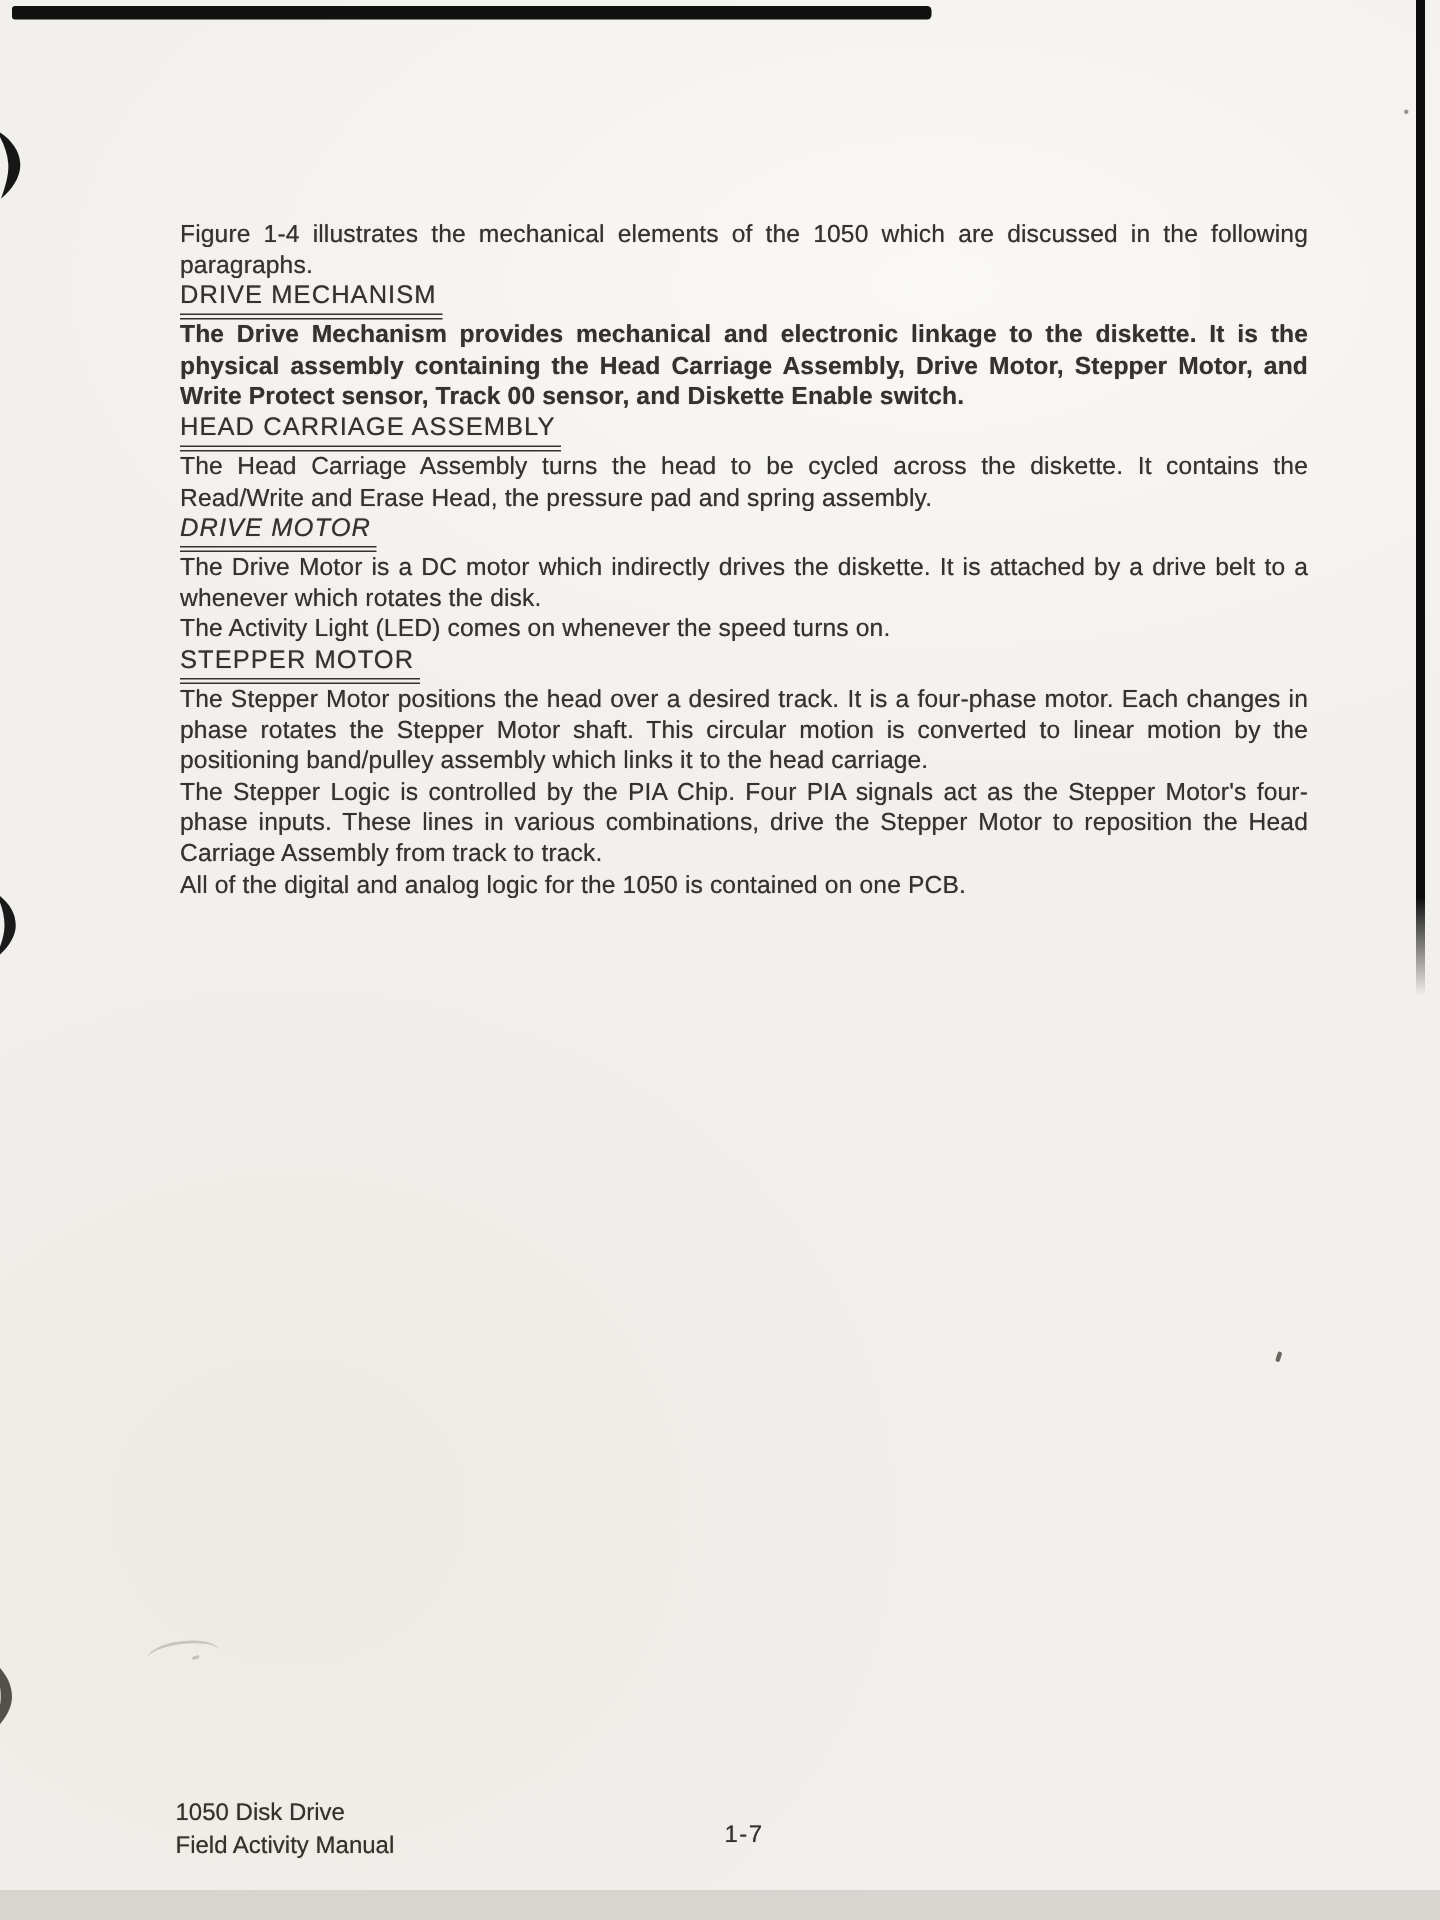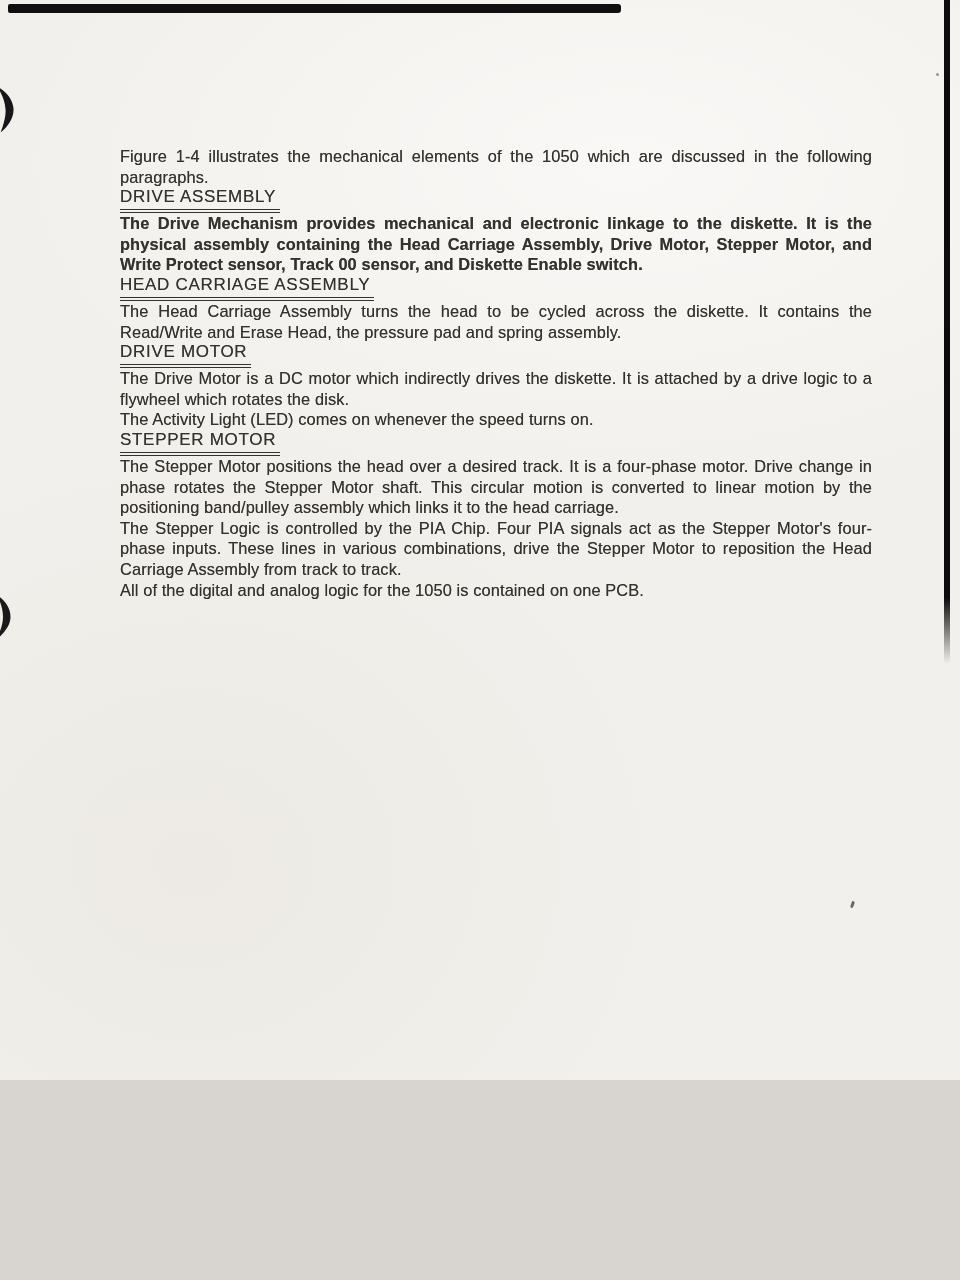--- a/index.html
+++ b/index.html
@@ -1,19 +1,19 @@
 <!DOCTYPE html>
 <html><head>
 <meta charset="utf-8">
 <style>
   html, body { margin: 0; padding: 0; background: #d8d5d0; }
   .page {
     position: relative;
     width: 960px;
-    height: 1080px;
+    height: 1260px;
     margin: 0 auto;
     overflow: hidden;
     background:
       radial-gradient(ellipse 900px 500px at 65% 15%, rgba(255,255,255,0.55), rgba(255,255,255,0) 70%),
       radial-gradient(ellipse 700px 600px at 20% 80%, rgba(233,230,224,0.6), rgba(233,230,224,0) 70%),
       #f2f0ec;
     font-family: "Liberation Sans", "DejaVu Sans", sans-serif;
     color: #35322d;
   }
   .content {
@@ -37,21 +37,21 @@
     font-weight: normal;
     letter-spacing: 0.7px;
     line-height: 20px;
   }
   h2.sec .hl {
     display: inline-block;
     border-bottom: 4px double #35322d;
     padding: 0 4px 2px 0;
   }
   .mt17 { margin-top: 17px; } .mt19 { margin-top: 19px; font-weight: bold; }
-  .mt22 { margin-top: 22px; } .mt15 { margin-top: 15px; } .mt35 { margin-top: 35px; }
+  .mt22 { margin-top: 22px; } .mt15 { margin-top: 15px; } .mt35 { margin-top: 35px; font-style: italic; }
   .mt16 { margin-top: 16px; } .mt18 { margin-top: 18px; } .mt36 { margin-top: 36px; }
 
   .footer-doc {
     position: absolute;
     left: 117px;
     top: 1198px;
     font-size: 16px;
     line-height: 21.5px;
     text-shadow: 0 0 0.5px rgba(45,42,38,0.65);
   }
@@ -132,39 +132,39 @@
   <div class="artifact pencil-smudge"></div>
   <div class="artifact pencil-dot"></div>
   <div class="artifact speck-pcb"></div>
   <div class="artifact speck-topright"></div>
 
   <div class="content">
 
     <p class="body">Figure 1-4 illustrates the mechanical elements of the 1050 which are discussed in the following paragraphs.</p>
 
     <h2 class="sec mt17">
-      <span class="hl">DRIVE ASSEMBLY</span>
+      <span class="hl">DRIVE MECHANISM</span>
     </h2>
     <p class="body mt19">The Drive Mechanism provides mechanical and electronic linkage to the diskette.  It is the physical assembly containing the Head Carriage Assembly, Drive Motor, Stepper Motor, and Write Protect sensor, Track 00 sensor, and Diskette Enable switch.</p>
 
     <h2 class="sec mt22">
       <span class="hl">HEAD CARRIAGE ASSEMBLY</span>
     </h2>
     <p class="body mt15">The Head Carriage Assembly turns the head to be cycled across the diskette.  It contains the Read/Write and Erase Head, the pressure pad and spring assembly.</p>
 
     <h2 class="sec mt35">
       <span class="hl">DRIVE MOTOR</span>
     </h2>
-    <p class="body mt16">The Drive Motor is a DC motor which indirectly drives the diskette.  It is attached by a drive logic to a flywheel which rotates the disk.</p>
+    <p class="body mt16">The Drive Motor is a DC motor which indirectly drives the diskette.  It is attached by a drive belt to a whenever which rotates the disk.</p>
     <p class="body last-left mt18">The Activity Light (LED) comes on whenever the speed turns on.</p>
 
     <h2 class="sec mt17">
       <span class="hl">STEPPER MOTOR</span>
     </h2>
-    <p class="body mt15">The Stepper Motor positions the head over a desired track.  It is a four-phase motor.  Drive change in phase rotates the Stepper Motor shaft.  This circular motion is converted to linear motion by the positioning band/pulley assembly which links it to the head carriage.</p>
+    <p class="body mt15">The Stepper Motor positions the head over a desired track.  It is a four-phase motor.  Each changes in phase rotates the Stepper Motor shaft.  This circular motion is converted to linear motion by the positioning band/pulley assembly which links it to the head carriage.</p>
     <p class="body mt16">The Stepper Logic is controlled by the PIA Chip.  Four PIA signals act as the Stepper Motor's four-phase inputs.  These lines in various combinations, drive the Stepper Motor to reposition the Head Carriage Assembly from track to track.</p>
 
     <p class="body last-left mt18">All of the digital and analog logic for the 1050 is contained on one PCB.</p>
 
   </div>
 
   <div class="footer-doc">
     <div>1050 Disk Drive</div>
     <div>Field Activity Manual</div>
   </div>

